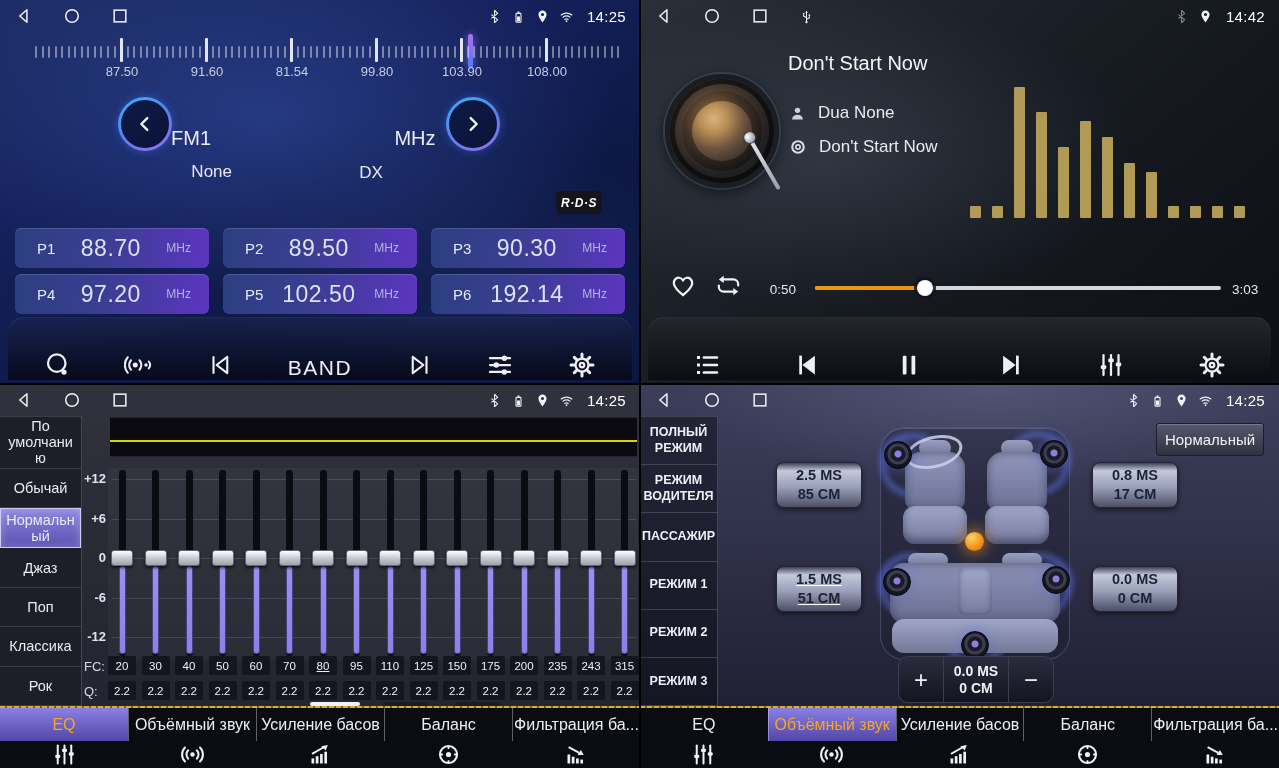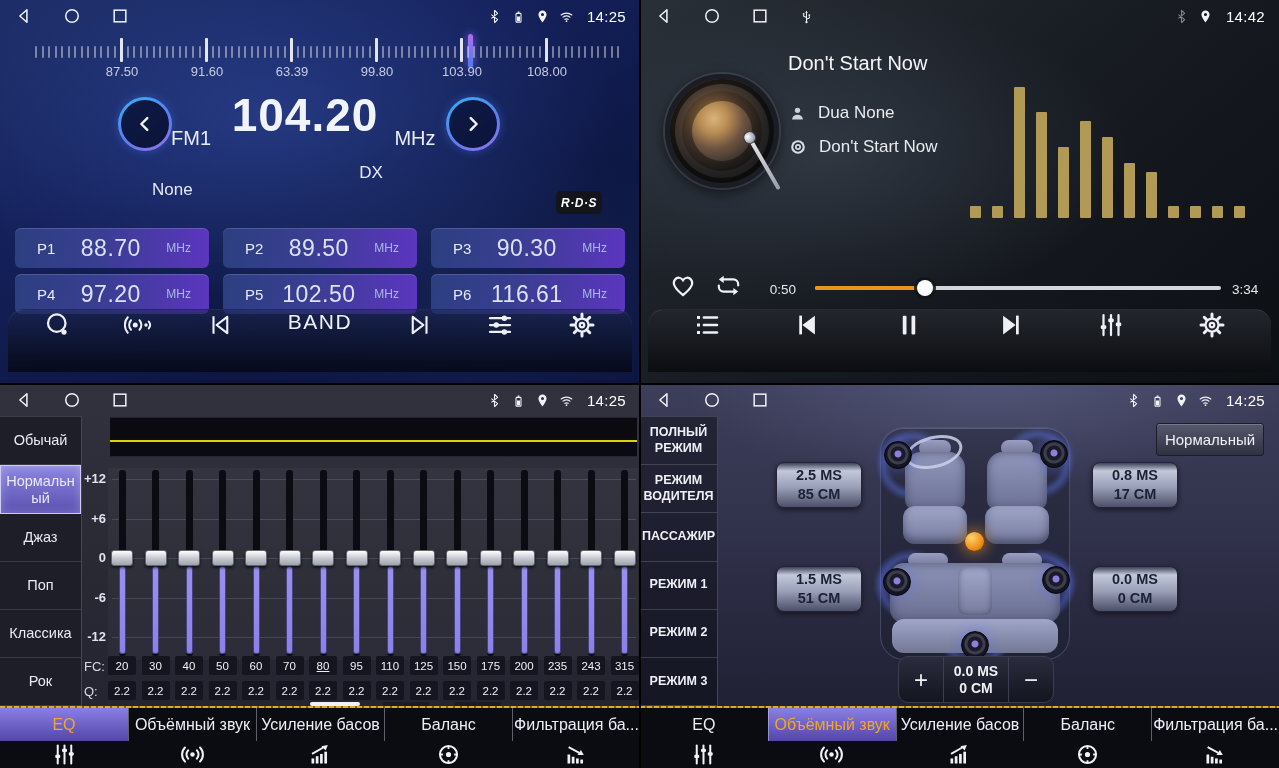--- a/index.html
+++ b/index.html
@@ -43,33 +43,33 @@
   .freq-btn{position:absolute;width:48px;height:48px;border-radius:50%;cursor:pointer;
        background:linear-gradient(145deg,#0e1a46,#0b1338) padding-box,
                   linear-gradient(150deg,#35b4f2 0%,#5b7df0 55%,#9a6ff0 100%) border-box;
        border:3px solid transparent;display:flex;align-items:center;justify-content:center;
        box-shadow:0 0 10px rgba(60,120,240,.45);}
   #freqPrev{left:118px;top:97px;} #freqNext{left:446px;top:97px;}
   .band-lab{position:absolute;left:156px;top:127px;width:70px;text-align:center;font-size:20px;color:#e8ecf8;}
   .freq-big{position:absolute;left:220px;top:88px;width:170px;text-align:center;font-size:46px;
             font-weight:600;letter-spacing:1px;color:#f2f4fc;}
   .freq-unit{position:absolute;left:380px;top:127px;width:70px;text-align:center;font-size:20px;color:#e8ecf8;}
-  .ps-name{position:absolute;left:152px;top:180px;width:80px;text-align:left;font-size:17px;color:#e4e8f6;}
+  .ps-name{position:absolute;left:152px;top:162px;width:80px;text-align:right;font-size:17px;color:#e4e8f6;}
   .dx-mode{position:absolute;left:341px;top:163px;width:60px;text-align:center;font-size:17px;color:#e4e8f6;}
   .rds-badge{position:absolute;left:556px;top:191px;width:46px;height:23px;border-radius:5px;
        background:#14141d;color:#fff;font-size:12px;font-weight:bold;font-style:italic;
        display:flex;align-items:center;justify-content:center;letter-spacing:.5px;}
   .preset-btn{position:absolute;width:194px;height:40px;border-radius:6px;border:none;cursor:pointer;
        background:linear-gradient(95deg,#2c3f80 0%,#3a3e92 45%,#5c35c0 100%);
        display:flex;align-items:center;box-shadow:inset 0 1px 0 rgba(255,255,255,.15);}
   .preset-btn .pl{font-size:15px;color:#e6e9fb;margin-left:16px;}
   .preset-btn .pf{flex:1;text-align:center;font-size:23px;color:#dde1f8;letter-spacing:.5px;}
   .preset-btn .pu{font-size:12px;color:#aeb6e6;margin-right:12px;}
-  .toolbar{position:absolute;left:8px;right:8px;bottom:12px;height:62px;border-radius:16px 16px 0 0;
-       display:flex;align-items:flex-start;justify-content:space-around;padding:0 14px;gap:10px;}
+  .toolbar{position:absolute;left:8px;right:8px;bottom:4px;height:62px;border-radius:16px 16px 0 0;
+       display:flex;align-items:flex-end;justify-content:space-around;padding:0 14px;gap:10px;}
   #radioToolbar{background:linear-gradient(180deg,rgba(30,40,80,.55),rgba(6,9,24,.93));
        border-top:1px solid rgba(120,140,200,.25);}
   #playerToolbar{background:linear-gradient(180deg,#23262d,#0b0d11);
        border-top:1px solid rgba(255,255,255,.12);}
   .tb-ico{width:30px;height:30px;cursor:pointer;color:#eef0f6;}
   .band-text{font-size:21px;letter-spacing:1.5px;color:#eef0f6;cursor:pointer;}
 
   
   .album{position:absolute;left:25px;top:74px;width:104px;height:104px;border-radius:50%;
      border:5px solid #1b1d24;box-shadow:0 0 0 2px rgba(90,95,110,.4),0 4px 14px rgba(0,0,0,.6),
@@ -139,21 +139,21 @@
       border-bottom:1px solid rgba(255,255,255,.16);cursor:pointer;}
   .sf-preset{position:absolute;left:516px;top:39px;width:108px;height:33px;border:1px solid #1c1d2c;
       border-radius:3px;background:linear-gradient(180deg,#56586e,#303140);color:#f0f1f6;font-size:15px;
       cursor:pointer;box-shadow:inset 0 1px 0 rgba(255,255,255,.2);}
   .ms-btn{position:absolute;width:84px;height:44px;border-radius:8px;cursor:pointer;
       background:linear-gradient(180deg,#3f4258 0%,#c3c8da 18%,#9aa0b8 55%,#4c4f68 100%);
       border:1px solid #23243a;box-shadow:0 2px 5px rgba(0,0,0,.5);
       display:flex;flex-direction:column;align-items:center;justify-content:center;line-height:19px;}
   .ms-btn div{font-size:14.5px;font-weight:bold;color:#1b2136;}
   #msFL{left:136px;top:78px;} #msFR{left:452px;top:78px;}
-  #msRL{left:136px;top:182px;} #msRR{left:452px;top:182px;}
+  #msRL{left:136px;top:182px;text-decoration:underline;} #msRR{left:452px;top:182px;}
   .car-panel{position:absolute;left:240px;top:43px;width:188px;height:231px;border-radius:24px;
       background:rgba(26,28,44,.38);border:1px solid rgba(130,135,175,.35);
       box-shadow:inset 0 1px 0 rgba(200,205,240,.25);}
   .glow{position:absolute;width:78px;height:78px;border-radius:50%;pointer-events:none;
       background:radial-gradient(circle,transparent 40%,rgba(100,125,255,.40) 52%,transparent 66%);filter:blur(1px);}
   .seat{position:absolute;width:64px;height:104px;}
   .seat .head{position:absolute;left:50%;transform:translateX(-50%);top:0;width:32px;height:16px;border-radius:8px;
       background:linear-gradient(180deg,#9templ) }
   .seat .head{background:linear-gradient(180deg,#999ec2,#707594);}
   .seat .back{position:absolute;left:2px;top:12px;width:60px;height:58px;border-radius:16px 16px 10px 10px;
@@ -327,34 +327,33 @@
       <div class="tick" style="left: 584.4px;"></div>
       <div class="tick" style="left: 590.9px;"></div>
       <div class="tick" style="left: 597.4px;"></div>
       <div class="tick" style="left: 604px;"></div>
       <div class="tick" style="left: 610.5px;"></div>
       <div class="tick" style="left: 617.1px;"></div>
     </div>
   <div class="ruler-labels" id="rulerLabels">
       <span class="rl" style="left: 82px;">87.50</span>
       <span class="rl" style="left: 167px;">91.60</span>
-      <span class="rl" style="left: 252px;">63.39</span>
+      <span class="rl" style="left: 252px;">81.54</span>
       <span class="rl" style="left: 337px;">99.80</span>
       <span class="rl" style="left: 422px;">103.90</span>
       <span class="rl" style="left: 507px;">108.00</span>
     </div>
   <div class="freq-btn" id="freqPrev">
     <span class="ico" style="width:22px;height:22px">
         <svg viewBox="0 0 24 24" fill="none" stroke="currentColor" stroke-width="2.6" stroke-linecap="round" stroke-linejoin="round">
           <polyline points="14.5,5.5 8,12 14.5,18.5"></polyline>
         </svg>
       </span>
   </div>
   <div class="band-lab">FM1</div>
-  <div class="freq-big">104.20</div>
   <div class="freq-unit">MHz</div>
   <div class="freq-btn" id="freqNext">
     <span class="ico" style="width:22px;height:22px">
         <svg viewBox="0 0 24 24" fill="none" stroke="currentColor" stroke-width="2.6" stroke-linecap="round" stroke-linejoin="round">
           <polyline points="9.5,5.5 16,12 9.5,18.5"></polyline>
         </svg>
       </span>
   </div>
   <div class="ps-name">None</div>
   <div class="dx-mode">DX</div>
@@ -380,21 +379,21 @@
         <span class="pf">97.20</span>
         <span class="pu">MHz</span>
       </button>
       <button class="preset-btn" style="left: 223px; top: 274px;">
         <span class="pl">P5</span>
         <span class="pf">102.50</span>
         <span class="pu">MHz</span>
       </button>
       <button class="preset-btn" style="left: 431px; top: 274px;">
         <span class="pl">P6</span>
-        <span class="pf">116.61</span>
+        <span class="pf">192.14</span>
         <span class="pu">MHz</span>
       </button>
     </div>
   <div class="toolbar" id="radioToolbar">
       <span class="ico tb-ico" style="width: 30px; height: 30px;">
         <svg viewBox="0 0 24 24">
           <circle cx="11" cy="10.5" r="7" fill="none" stroke="currentColor" stroke-width="1.8"></circle>
           <circle cx="16.8" cy="17.6" r="2.1" fill="currentColor"></circle>
         </svg>
       </span>
@@ -543,21 +542,21 @@
         <path d="M16 17 H8 A4 4 0 0 1 4 13 V12"></path>
         <polygon points="8,4 8,10 4,7" fill="currentColor" stroke="none"></polygon>
         <polygon points="16,14 16,20 20,17" fill="currentColor" stroke="none"></polygon>
       </svg>
     </div>
   <div class="p-elapsed">0:50</div>
   <div class="p-track" id="ptrack">
     <div class="p-fill" id="pfill" style="width: 109.62px; background: rgb(232, 149, 26);"></div>
     <div class="p-knob" id="pknob" style="left: 101.62px;"></div>
   </div>
-  <div class="p-duration">3:34</div>
+  <div class="p-duration">3:03</div>
   <div class="toolbar" id="playerToolbar">
       <span class="ico tb-ico" style="width: 30px; height: 30px;">
         <svg viewBox="0 0 24 24" stroke="currentColor" stroke-width="2" stroke-linecap="round">
           <line x1="9.5" y1="6" x2="20" y2="6"></line>
           <line x1="9.5" y1="12" x2="20" y2="12"></line>
           <line x1="9.5" y1="18" x2="20" y2="18"></line>
           <rect x="4" y="4.8" width="2.4" height="2.4" fill="currentColor" stroke="none"></rect>
           <rect x="4" y="10.8" width="2.4" height="2.4" fill="currentColor" stroke="none"></rect>
           <rect x="4" y="16.8" width="2.4" height="2.4" fill="currentColor" stroke="none"></rect>
         </svg>
@@ -651,20 +650,21 @@
             <path d="M3.5 9.5 A13.5 13.5 0 0 1 20.5 9.5"></path>
             <path d="M6.5 13 A9 9 0 0 1 17.5 13"></path>
             <path d="M9.5 16.5 A4.8 4.8 0 0 1 14.5 16.5"></path>
             <circle cx="12" cy="19.5" r="1.4" fill="currentColor" stroke="none"></circle>
           </svg>
         </span>
         <span class="sb-time">14:25</span>
       </div>
     </div>
   <div class="eq-sidebar" id="eqSidebar">
+      <div class="eq-item">По умолчанию</div>
       <div class="eq-item">Обычай</div>
       <div class="eq-item sel">Нормальный</div>
       <div class="eq-item">Джаз</div>
       <div class="eq-item">Поп</div>
       <div class="eq-item">Классика</div>
       <div class="eq-item">Рок</div>
     </div>
   <div class="eq-panel"></div>
   <div class="eq-curve">
     <div class="eq-curve-line" id="eqCurveLine" style="background: rgb(216, 212, 0);"></div>

